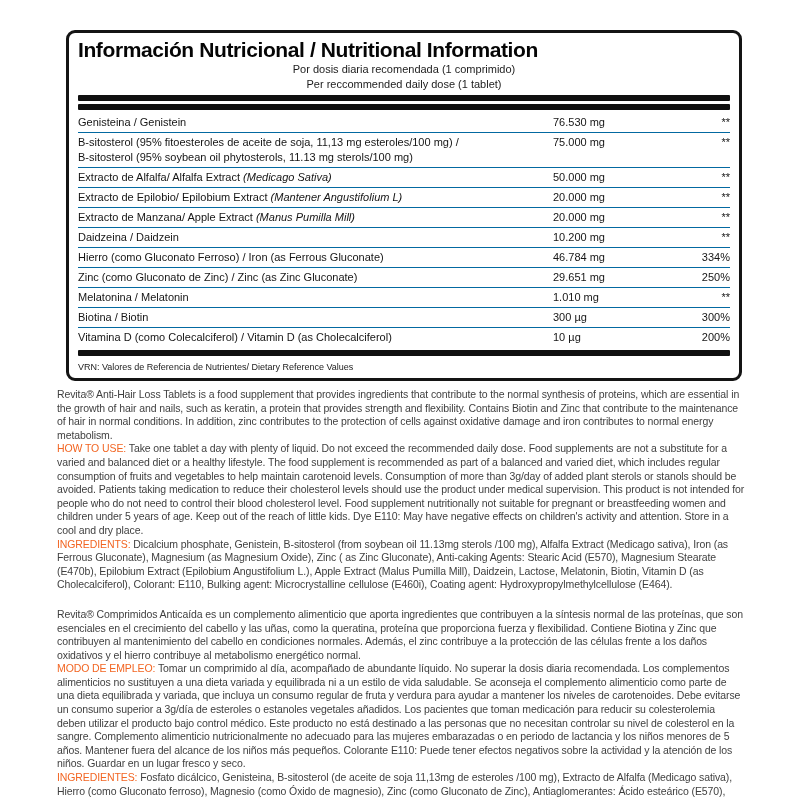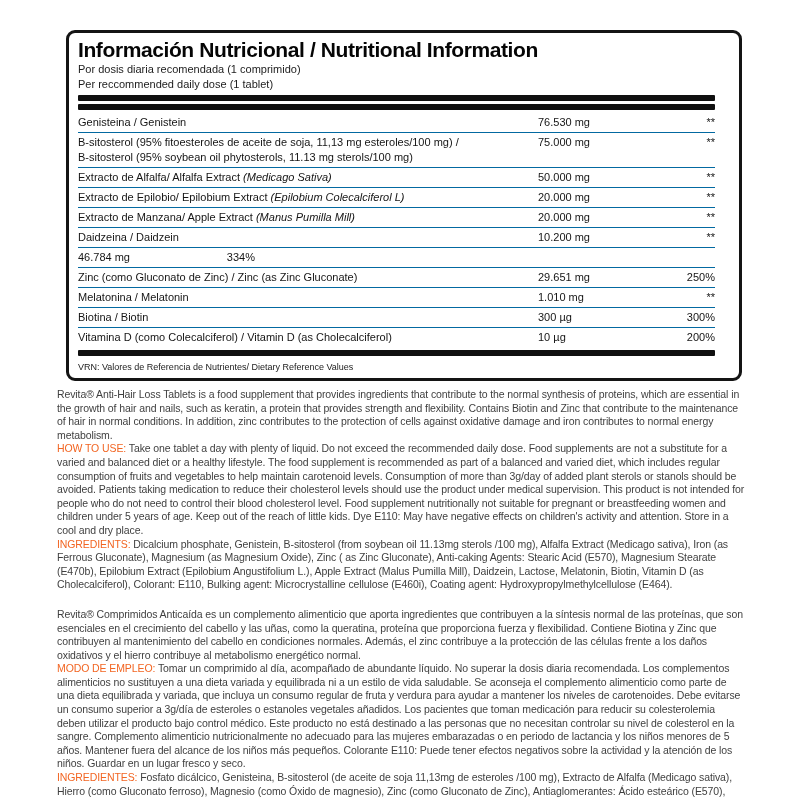--- a/index.html
+++ b/index.html
@@ -9,34 +9,35 @@
     font-family: "Liberation Sans", "DejaVu Sans", sans-serif;
     color: #1d1d1d;
     overflow: hidden;
   }
   .page { padding: 30px 54px 10px 57px; }
 
   
   .panel {
     border: 3px solid #141414;
     border-radius: 9px;
-    padding: 4px 24px 5px 9px;
+    padding: 4px 9px 5px 9px;
     margin: 0 4px 7px 9px;
   }
   .panel-title {
     font-size: 21px;
     font-weight: 700;
     color: #050505;
     letter-spacing: -0.4px;
     line-height: 25px;
   }
   .panel-sub {
     font-size: 11px;
     color: #1c1c1c;
     line-height: 15px;
+    text-align: center;
   }
   .thick-bar {
     height: 6px;
     background: #101010;
     margin: 3px 0;
     border-radius: 1px;
   }
   .colhead {
     display: flex;
     justify-content: space-between;
@@ -111,38 +112,39 @@
         <span class="vrn">**</span>
       </div>
 
       <div class="row">
         <span class="name"><span>Extracto de Alfalfa/ Alfalfa Extract </span><span class="sci">(Medicago Sativa)</span></span>
         <span class="amount">50.000 mg</span>
         <span class="vrn">**</span>
       </div>
 
       <div class="row">
-        <span class="name"><span>Extracto de Epilobio/ Epilobium Extract </span><span class="sci">(Epilobium Colecalciferol L)</span></span>
+        <span class="name"><span>Extracto de Epilobio/ Epilobium Extract </span><span class="sci">(Mantener Angustifolium L)</span></span>
         <span class="amount">20.000 mg</span>
         <span class="vrn">**</span>
       </div>
 
       <div class="row">
         <span class="name"><span>Extracto de Manzana/ Apple Extract </span><span class="sci">(Manus Pumilla Mill)</span></span>
         <span class="amount">20.000 mg</span>
         <span class="vrn">**</span>
       </div>
 
       <div class="row">
         <span class="name">Daidzeina / Daidzein</span>
         <span class="amount">10.200 mg</span>
         <span class="vrn">**</span>
       </div>
 
       <div class="row">
+        <span class="name">Hierro (como Gluconato Ferroso) / Iron (as Ferrous Gluconate)</span>
         <span class="amount">46.784 mg</span>
         <span class="vrn">334%</span>
       </div>
 
       <div class="row">
         <span class="name">Zinc (como Gluconato de Zinc) / Zinc (as Zinc Gluconate)</span>
         <span class="amount">29.651 mg</span>
         <span class="vrn">250%</span>
       </div>
 

